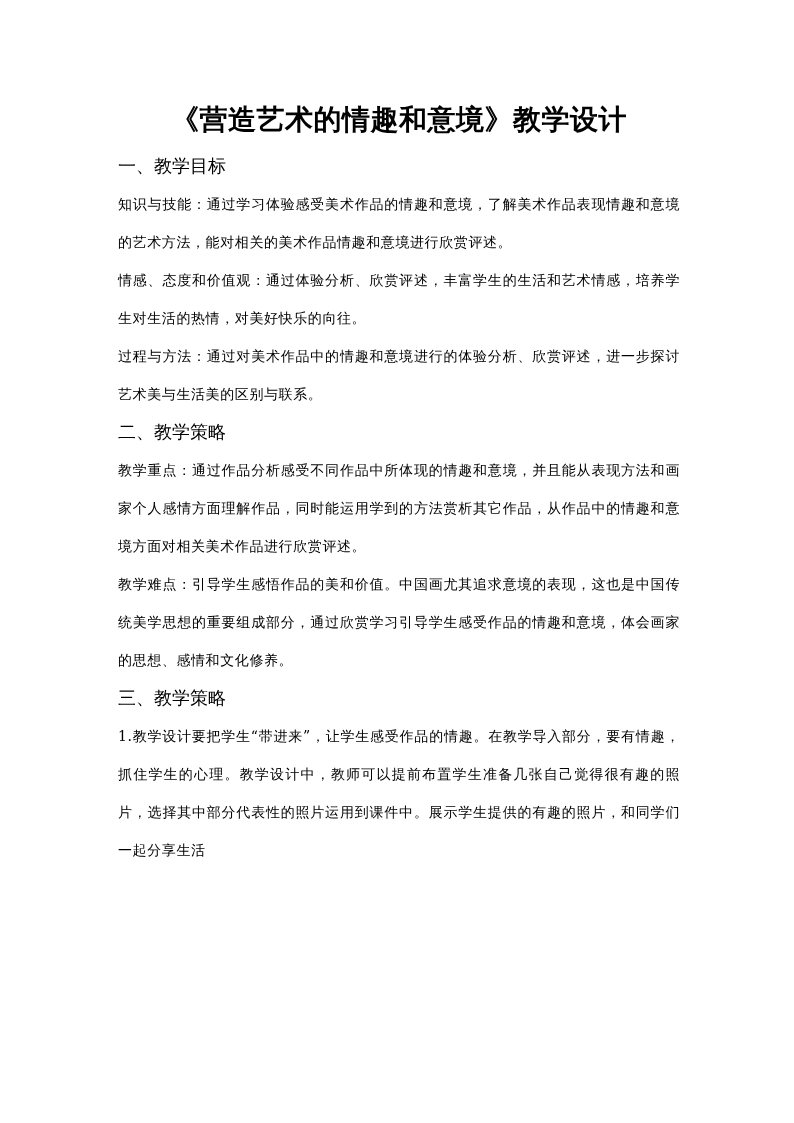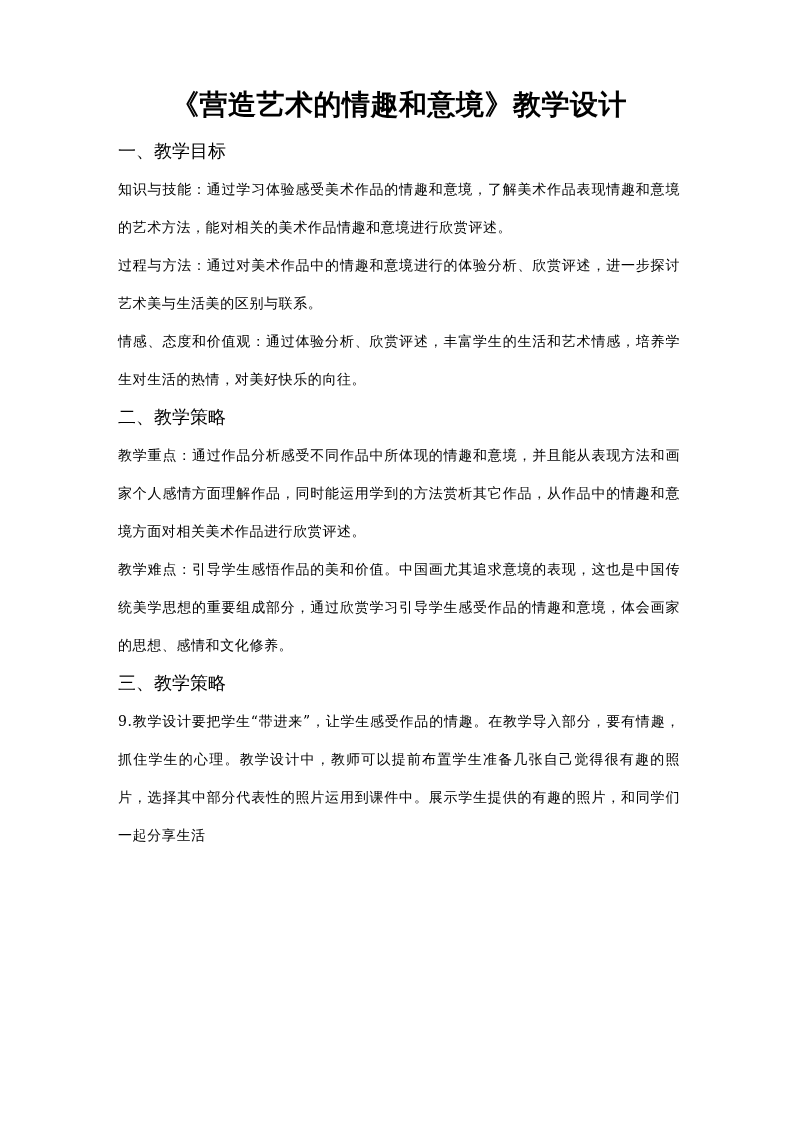--- a/index.html
+++ b/index.html
@@ -1,32 +1,32 @@
 <!DOCTYPE html>
 <html><head>
 <meta charset="utf-8">
 <style>
   html, body { margin: 0; padding: 0; background: #ffffff; }
   body { width: 794px; height: 1123px; position: relative; overflow: hidden;
          font-family: "DejaVu Serif", "Liberation Serif", serif; color: #000; }
-  .page { position: absolute; left: 118px; top: 80px; width: 562px; }
+  .page { position: absolute; left: 118px; top: 95px; width: 562px; }
   .title { text-align: center; font-size: 28px; line-height: 50px; margin: 0 0 2px -10px; width: 582px; letter-spacing: 0.5px; }
   .h { font-weight: normal; font-size: 18px; line-height: 38px; margin: 0; }
   .p { font-size: 14px; line-height: 38px; margin: 0; text-align: justify; letter-spacing: 0.6px; }
 </style>
 </head>
 <body>
 
 <div class="page">
   <h1 class="title">《营造艺术的情趣和意境》教学设计</h1>
 
   <h2 class="h">一、教学目标</h2>
   <p class="p"> 知识与技能：通过学习体验感受美术作品的情趣和意境，了解美术作品表现情趣和意境的艺术方法，能对相关的美术作品情趣和意境进行欣赏评述。</p>
+  <p class="p">情感、态度和价值观：通过体验分析、欣赏评述，丰富学生的生活和艺术情感，培养学生对生活的热情，对美好快乐的向往。</p>
   <p class="p">过程与方法：通过对美术作品中的情趣和意境进行的体验分析、欣赏评述，进一步探讨艺术美与生活美的区别与联系。</p>
-  <p class="p">情感、态度和价值观：通过体验分析、欣赏评述，丰富学生的生活和艺术情感，培养学生对生活的热情，对美好快乐的向往。</p>
 
   <h2 class="h">二、教学策略</h2>
   <p class="p">教学重点：通过作品分析感受不同作品中所体现的情趣和意境，并且能从表现方法和画家个人感情方面理解作品，同时能运用学到的方法赏析其它作品，从作品中的情趣和意境方面对相关美术作品进行欣赏评述。</p>
   <p class="p">教学难点：引导学生感悟作品的美和价值。中国画尤其追求意境的表现，这也是中国传统美学思想的重要组成部分，通过欣赏学习引导学生感受作品的情趣和意境，体会画家的思想、感情和文化修养。</p>
 
   <h2 class="h">三、教学策略</h2>
-  <p class="p">9.教学设计要把学生“带进来”，让学生感受作品的情趣。在教学导入部分，要有情趣，抓住学生的心理。教学设计中，教师可以提前布置学生准备几张自己觉得很有趣的照片，选择其中部分代表性的照片运用到课件中。展示学生提供的有趣的照片，和同学们一起分享生活</p>
+  <p class="p">1.教学设计要把学生“带进来”，让学生感受作品的情趣。在教学导入部分，要有情趣，抓住学生的心理。教学设计中，教师可以提前布置学生准备几张自己觉得很有趣的照片，选择其中部分代表性的照片运用到课件中。展示学生提供的有趣的照片，和同学们一起分享生活</p>
 </div>
 
 </body></html>

